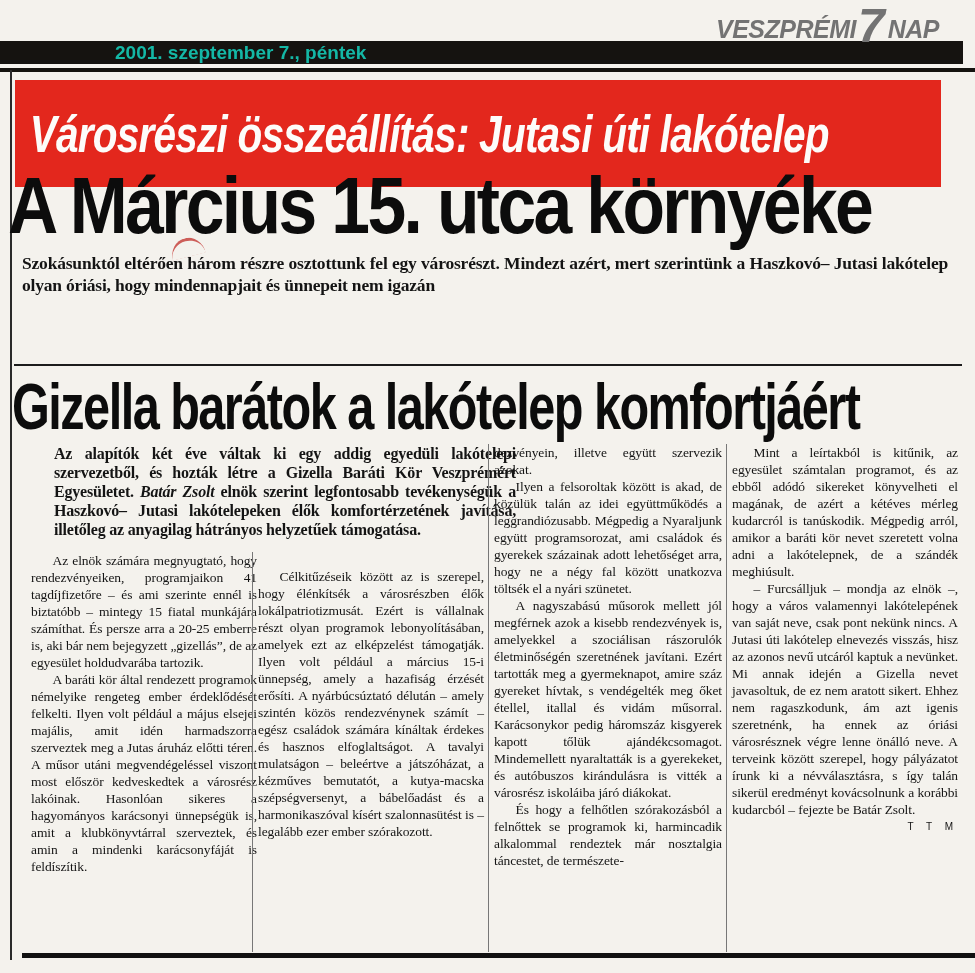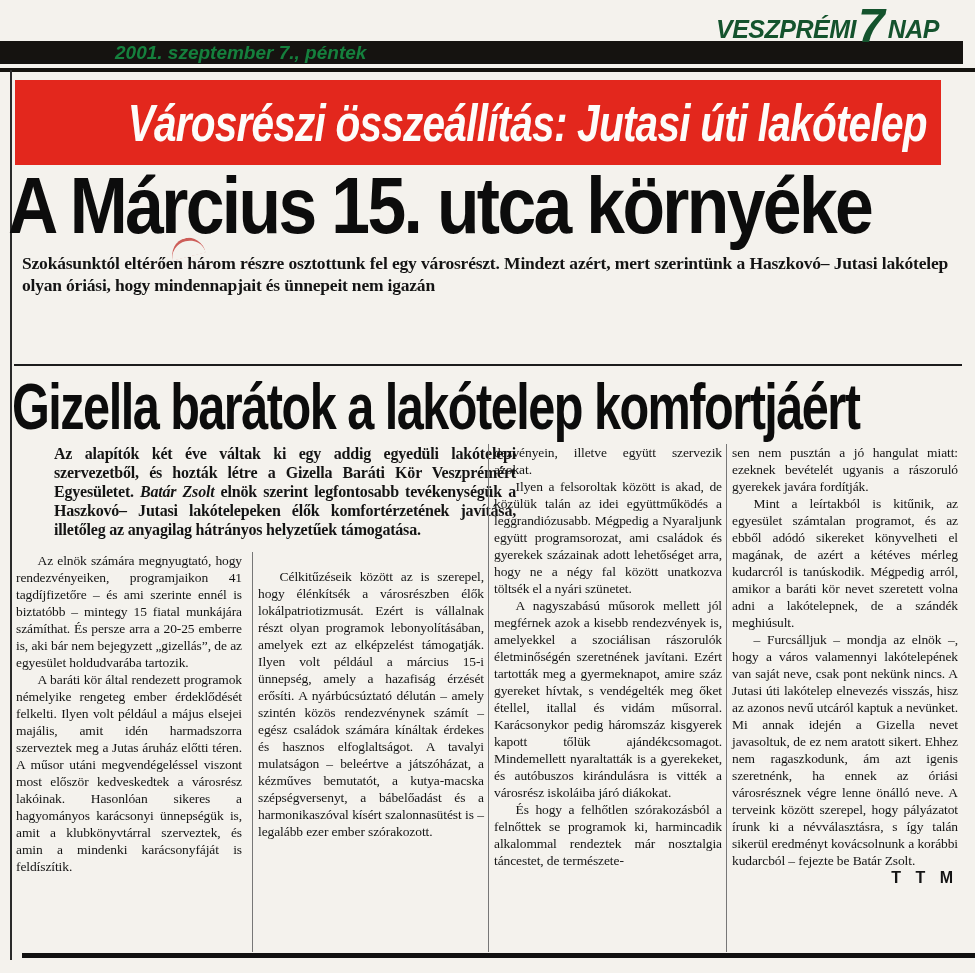--- a/index.html
+++ b/index.html
@@ -10,45 +10,45 @@
     background:#f4f2ed;
     overflow:hidden;
     font-family:"Liberation Serif", serif;
     color:#141414;
   }
   
   .logo{
     position:absolute;top:6px;right:36px;
     display:flex;align-items:flex-start;
     font-family:"Liberation Sans", sans-serif;
-    font-style:italic;font-weight:bold;color:#14532d;
+    font-style:italic;font-weight:bold;color:#737373;
     z-index:3;
   }
   .logo .w{font-size:25px;letter-spacing:-0.5px;line-height:30px;margin-top:8px;}
   .logo .seven{font-size:48px;line-height:40px;margin:0 3px 0 2px;font-weight:bold;}
   .date-bar{
     position:absolute;top:41px;left:0;width:963px;height:23px;
     background:#151310;
     display:flex;align-items:center;
     z-index:2;
   }
   .date-bar span{
     margin-left:115px;
-    color:#15803d;
+    color:#14b8a6;
     font-family:"Liberation Sans", sans-serif;
-    font-style:italic;font-weight:bold;font-size:19px;
+    font-weight:bold;font-size:19px;
   }
   .masthead-rule{position:absolute;top:68px;left:0;width:975px;height:4px;background:#15130f;}
   .left-rule{position:absolute;left:10px;top:70px;width:2px;height:890px;background:#2a2a2a;}
 
   
   .kicker{
-    position:absolute;left:15px;top:80px;width:926px;height:85px;
+    position:absolute;left:15px;top:80px;width:926px;height:107px;
     background:#e3271d;
-    display:flex;align-items:center;justify-content:flex-start;
+    display:flex;align-items:center;justify-content:flex-end;
     overflow:visible;
   }
   .kicker .txt{
     white-space:nowrap;
     color:#fdfcfa;
     font-family:"Liberation Sans", sans-serif;
     font-weight:bold;font-style:italic;
     font-size:52px;letter-spacing:-1px;
     transform:scaleX(0.78);
   }
@@ -86,33 +86,33 @@
     position:absolute;left:22px;top:444px;width:462px;
     font-weight:bold;font-size:16px;line-height:19px;
     text-align:justify;letter-spacing:-0.2px;margin-left:32px;
   }
   .lead .author{font-style:italic;}
 
   
   .bodycol{position:absolute;font-size:13.5px;line-height:17px;text-align:justify;letter-spacing:-0.1px;}
   .bodycol p{margin:0;text-indent:1.6em;}
   .bodycol p.cont{text-indent:0;}
-  .col1{left:16px;top:552px;width:226px;}
+  .col1{left:31px;top:552px;width:226px;}
   .col2{left:258px;top:552px;width:226px;margin-top:16px;}
   .col3{left:494px;top:444px;width:228px;}
   .col4{left:732px;top:444px;width:226px;}
   .gutter{position:absolute;width:1px;background:#777;}
   .g12{left:252px;top:552px;height:400px;}
   .g23{left:488px;top:444px;height:508px;}
   .g34{left:726px;top:444px;height:508px;}
 
   .signature{
     text-align:right;
     font-family:"Liberation Sans", sans-serif;
-    font-weight:bold;font-size:16px;letter-spacing:5px;
+    font-weight:normal;font-size:10px;letter-spacing:5px;
     margin-top:4px;text-indent:0;
   }
   .bottom-rule{position:absolute;left:22px;top:953px;width:953px;height:5px;background:#111;}
 
   .pen-mark{
     position:absolute;left:170px;top:238px;width:34px;height:16px;
     border-top:3px solid #c43a35;border-radius:50% 50% 0 0/100% 100% 0 0;
     transform:rotate(-14deg);opacity:.8;
   }
 </style>
@@ -161,21 +161,20 @@
   </div>
 
   <div class="bodycol col3">
     <p class="cont">dezvényein, illetve együtt szervezik azokat.</p>
     <p>Ilyen a felsoroltak között is akad, de közülük talán az idei együttműködés a leggrandiózusabb. Mégpedig a Nyaraljunk együtt programsorozat, ami családok és gyerekek százainak adott lehetőséget arra, hogy ne a négy fal között unatkozva töltsék el a nyári szünetet.</p>
     <p>A nagyszabású műsorok mellett jól megférnek azok a kisebb rendezvények is, amelyekkel a szociálisan rászorulók életminőségén szeretnének javítani. Ezért tartották meg a gyermeknapot, amire száz gyereket hívtak, s vendégelték meg őket étellel, itallal és vidám műsorral. Karácsonykor pedig háromszáz kisgyerek kapott tőlük ajándékcsomagot. Mindemellett nyaraltatták is a gyerekeket, és autóbuszos kirándulásra is vitték a városrész iskoláiba járó diákokat.</p>
     <p>És hogy a felhőtlen szórakozásból a felnőttek se programok ki, harmincadik alkalommal rendeztek már nosztalgia táncestet, de természete-</p>
   </div>
 
   <div class="bodycol col4">
-    <p class="cont">sen nem pusztán a jó hangulat miatt: ezeknek bevételét ugyanis a rászoruló gyerekek javára fordítják.</p>
     <p>Mint a leírtakból is kitűnik, az egyesület számtalan programot, és az ebből adódó sikereket könyvelheti el magának, de azért a kétéves mérleg kudarcról is tanúskodik. Mégpedig arról, amikor a baráti kör nevet szeretett volna adni a lakótelepnek, de a szándék meghiúsult.</p>
     <p>– Furcsálljuk – mondja az elnök –, hogy a város valamennyi lakótelepének van saját neve, csak pont nekünk nincs. A Jutasi úti lakótelep elnevezés visszás, hisz az azonos nevű utcáról kaptuk a nevünket. Mi annak idején a Gizella nevet javasoltuk, de ez nem aratott sikert. Ehhez nem ragaszkodunk, ám azt igenis szeretnénk, ha ennek az óriási városrésznek végre lenne önálló neve. A terveink között szerepel, hogy pályázatot írunk ki a névválasztásra, s így talán sikerül eredményt kovácsolnunk a korábbi kudarcból – fejezte be Batár Zsolt.</p>
     <p class="signature">T T M</p>
   </div>
 
   <div class="gutter g12"></div>
   <div class="gutter g23"></div>
   <div class="gutter g34"></div>
 
   <div class="bottom-rule"></div>

